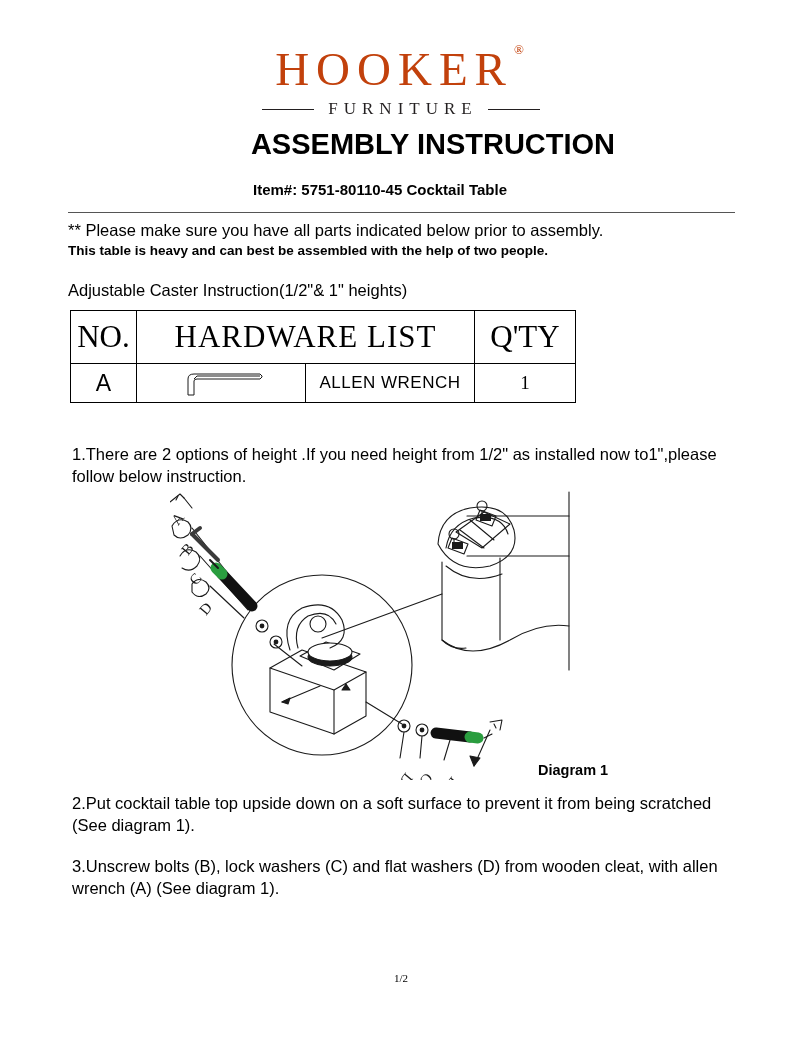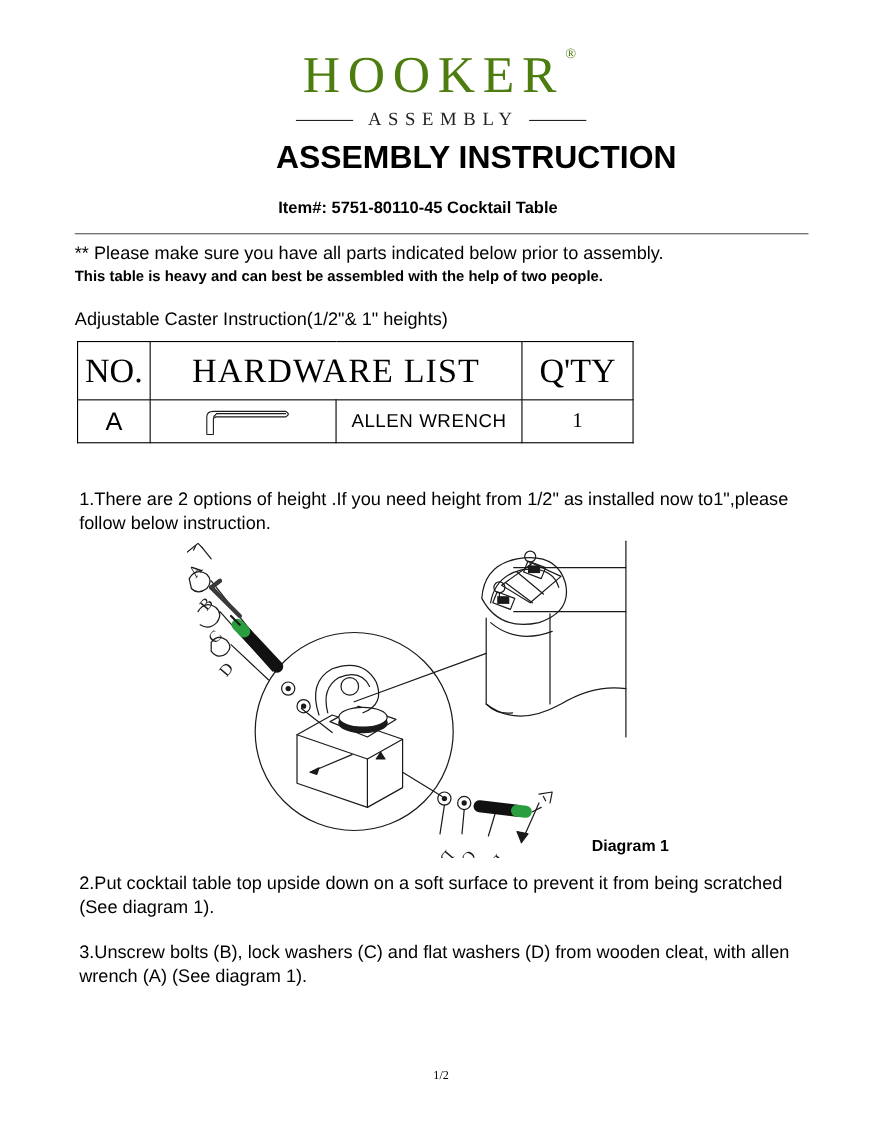--- a/index.html
+++ b/index.html
@@ -26,21 +26,21 @@
     position: absolute;
     left: 0;
     top: 46px;
     width: 802px;
     text-align: center;
   }
   .brand-word {
     font-family: "Liberation Serif", serif;
     font-size: 47px;
     letter-spacing: 7px;
-    color: #4d7c0f;
+    color: #c2410c;
     line-height: 1.0;
     display: inline-block;
     position: relative;
     padding-right: 4px;
   }
   .brand-reg {
     font-size: 13px;
     vertical-align: super;
     letter-spacing: 0;
     position: relative;
@@ -199,21 +199,21 @@
 </style>
 </head>
 <body>
 
 <div id="page">
 
   <div class="brand">
     <div class="brand-word"><span>HOOKER</span><span class="brand-reg">®</span></div>
     <div class="brand-sub">
       <div class="brand-rule"></div>
-      <div class="brand-sub-word">ASSEMBLY</div>
+      <div class="brand-sub-word">FURNITURE</div>
       <div class="brand-rule"></div>
     </div>
   </div>
 
   <div class="doc-title">ASSEMBLY INSTRUCTION</div>
   <div class="item-line">Item#: 5751-80110-45 Cocktail Table</div>
   <div class="hrule"></div>
 
   <div class="note-1">** Please make sure you have all parts indicated below prior to assembly.</div>
   <div class="note-2">This table is heavy and can best be assembled with the help of two people.</div>

